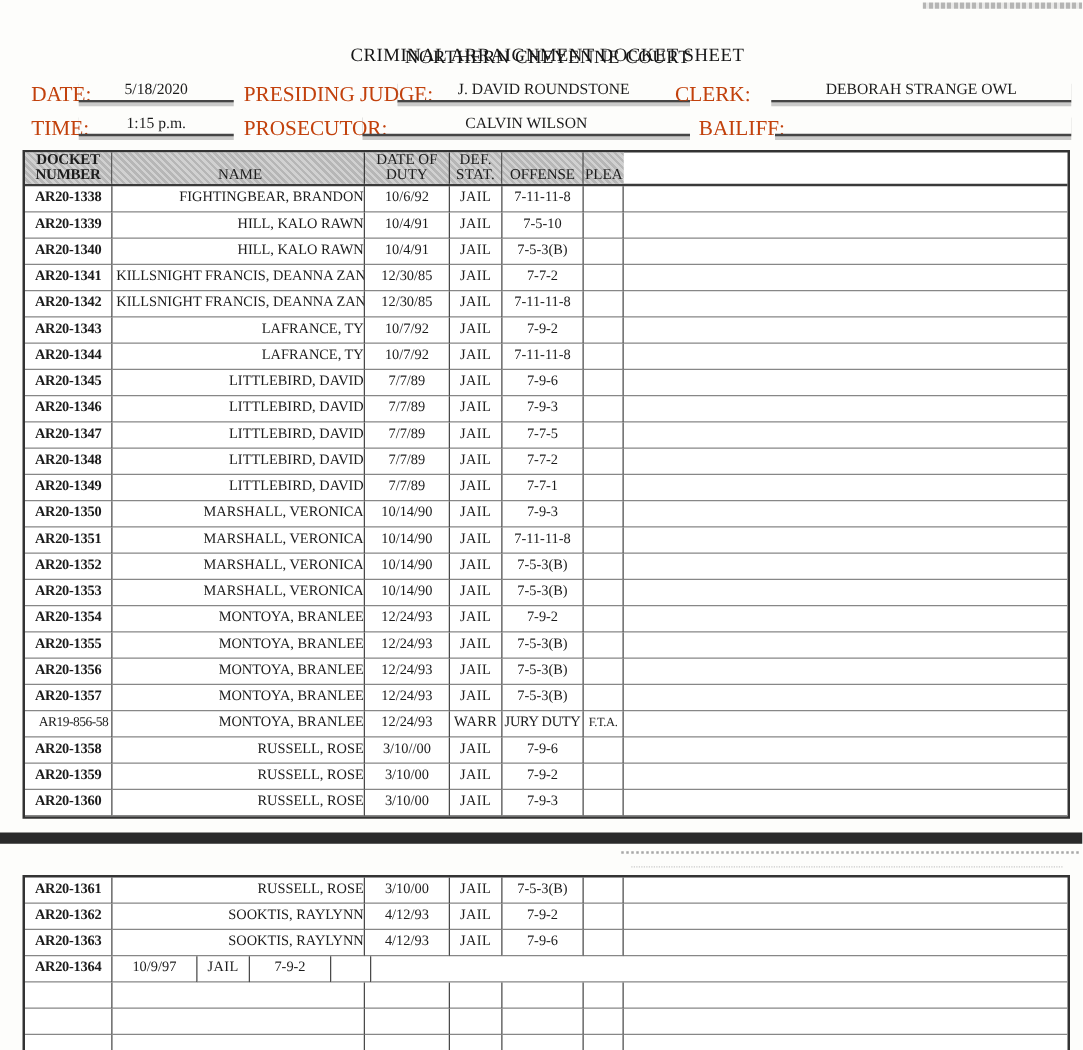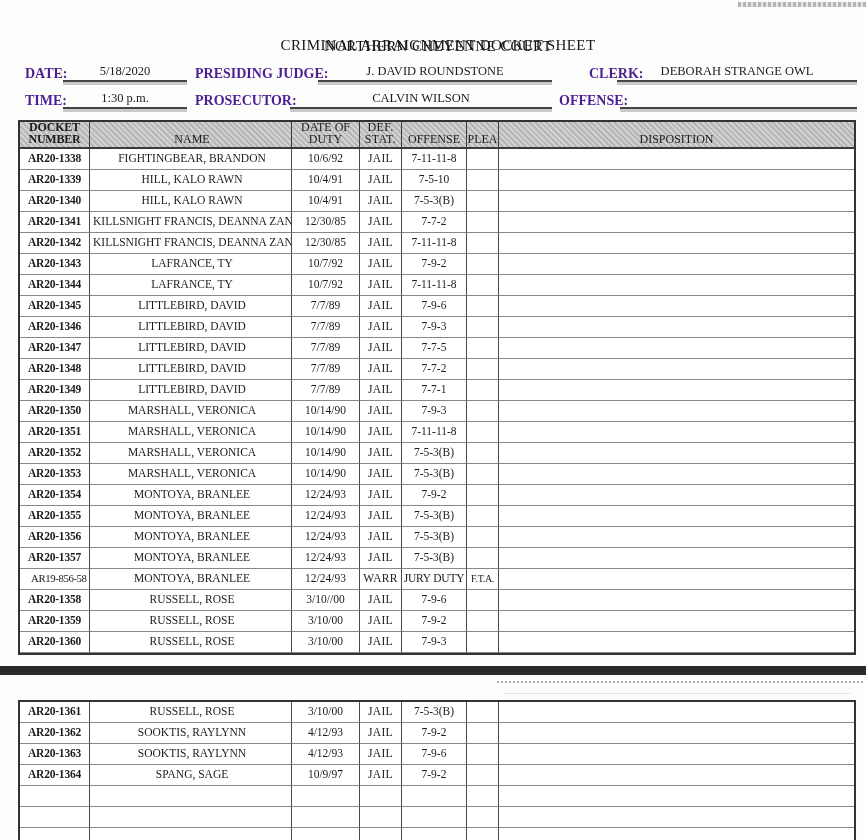--- a/index.html
+++ b/index.html
@@ -7,42 +7,42 @@
     width:866px;height:840px;position:relative;overflow:hidden;
     background:#fdfdfb;color:#1b1b1b;
     font-family:"Liberation Serif", serif;
   }
   .scan-smudge{position:absolute;top:2px;right:0;width:128px;height:5px;
     background:repeating-linear-gradient(90deg,#7a7a7a 0 3px,#d8d8d8 3px 5px);opacity:.55;}
   .title{position:absolute;left:10px;width:856px;text-align:center;
     font-size:15px;letter-spacing:.4px;color:#161616;}
   .title1{top:18px;margin-top:20px;}
   .title2{top:37px;}
-  .flabel{position:absolute;font-size:14px;color:#4c1d95;white-space:nowrap;font-weight:bold;}
+  .flabel{position:absolute;font-size:17px;color:#c2410c;white-space:nowrap;}
   .uline{position:absolute;height:16px;text-align:center;font-size:12.5px;
     border-bottom:2px solid #454545;box-shadow:0 3px 0 rgba(140,140,140,.45);
     white-space:nowrap;overflow:hidden;}
   
   .sheet{position:absolute;left:18px;width:838px;border:2px solid #333;background:#fff;box-sizing:border-box;}
   .sheet1{top:120px;}
   .sheet2{top:700px;}
   .trow{display:flex;height:21px;box-sizing:border-box;}
   .trow .cell{box-sizing:border-box;border-right:1px solid #4a4a4a;border-bottom:1.5px solid #878787;
     font-size:11.5px;line-height:19px;white-space:nowrap;overflow:hidden;}
   .trow .cell:last-child{border-right:none;}
   .hrow{display:flex;height:27px;box-sizing:border-box;border-bottom:2px solid #3a3a3a;}
   .hrow .cell{box-sizing:border-box;border-right:1px solid #3a3a3a;
     background:#c4c4c4;
     background-image:repeating-linear-gradient(45deg,rgba(255,255,255,.22) 0 2px,rgba(0,0,0,.07) 2px 4px);
     font-size:12px;line-height:12px;color:#1c1c1c;
     display:flex;flex-direction:column;justify-content:flex-end;align-items:center;
     padding-bottom:2px;overflow:hidden;white-space:nowrap;}
   .hrow .cell:last-child{border-right:none;}
   .c-docket{width:70px;text-align:center;font-weight:bold;letter-spacing:-.2px;}
-  .c-name{width:202px;padding-left:3px;text-align:center;}
+  .c-name{width:202px;padding-left:3px;text-align:right;}
   .c-dob{width:68px;text-align:center;font-size:11px;}
   .c-stat{width:42px;text-align:center;font-size:11px;letter-spacing:.3px;}
   .c-off{width:65px;text-align:center;font-size:11px;}
   .c-plea{width:32px;text-align:center;}
   .c-disp{flex:1;text-align:center;}
   .plain-docket .c-docket{font-weight:normal;font-size:10.8px;letter-spacing:-.4px;text-align:left;padding-left:11px;}
   .plain-docket .c-plea{font-size:10px;letter-spacing:-.3px;line-height:20px;}
   .plain-docket .c-off{letter-spacing:-.2px;}
   .hdr2{display:block;}
   .divider-bar{position:absolute;left:0;top:666px;width:866px;height:9px;background:#2a2a2a;}
@@ -54,28 +54,28 @@
 
 <div class="scan-smudge"></div>
 
 <div class="title title1">NORTHERN CHEYENNE COURT</div>
 <div class="title title2">CRIMINAL ARRAIGNMENT DOCKET SHEET</div>
 
 <span class="flabel" style="left:25px;top:66px;">DATE:</span>
 <span class="uline" style="left:63px;top:64px;width:124px;">5/18/2020</span>
 <span class="flabel" style="left:195px;top:66px;">PRESIDING JUDGE:</span>
 <span class="uline" style="left:318px;top:64px;width:234px;">J. DAVID ROUNDSTONE</span>
-<span class="flabel" style="left:589px;top:66px;">CLERK:</span>
+<span class="flabel" style="left:540px;top:66px;">CLERK:</span>
 <span class="uline" style="left:617px;top:64px;width:240px;">DEBORAH STRANGE OWL</span>
 
 <span class="flabel" style="left:25px;top:93px;">TIME:</span>
-<span class="uline" style="left:63px;top:91px;width:124px;">1:30 p.m.</span>
+<span class="uline" style="left:63px;top:91px;width:124px;">1:15 p.m.</span>
 <span class="flabel" style="left:195px;top:93px;">PROSECUTOR:</span>
 <span class="uline" style="left:290px;top:91px;width:262px;">CALVIN WILSON</span>
-<span class="flabel" style="left:559px;top:93px;">OFFENSE:</span>
+<span class="flabel" style="left:559px;top:93px;">BAILIFF:</span>
 <span class="uline" style="left:620px;top:91px;width:237px;"></span>
 
 <div class="sheet sheet1">
   <div class="hrow">
     <div class="cell c-docket">
       <span class="hdr2">DOCKET</span>
       <span class="hdr2">NUMBER</span>
     </div>
     <div class="cell c-name">
       <span class="hdr2">NAME</span>
@@ -86,23 +86,20 @@
     </div>
     <div class="cell c-stat">
       <span class="hdr2">DEF.</span>
       <span class="hdr2">STAT.</span>
     </div>
     <div class="cell c-off">
       <span class="hdr2">OFFENSE</span>
     </div>
     <div class="cell c-plea">
       <span class="hdr2">PLEA</span>
-    </div>
-    <div class="cell c-disp">
-      <span class="hdr2">DISPOSITION</span>
     </div>
   </div>
   <div>
 
       <div class="trow">
         <div class="cell c-docket">AR20-1338</div>
         <div class="cell c-name">FIGHTINGBEAR, BRANDON</div>
         <div class="cell c-dob">10/6/92</div>
         <div class="cell c-stat">JAIL</div>
         <div class="cell c-off">7-11-11-8</div>
@@ -374,21 +371,20 @@
         <div class="cell c-name">SOOKTIS, RAYLYNN</div>
         <div class="cell c-dob">4/12/93</div>
         <div class="cell c-stat">JAIL</div>
         <div class="cell c-off">7-9-6</div>
         <div class="cell c-plea"></div>
         <div class="cell c-disp"></div>
       </div>
 
       <div class="trow">
         <div class="cell c-docket">AR20-1364</div>
-        <div class="cell c-name">SPANG, SAGE</div>
         <div class="cell c-dob">10/9/97</div>
         <div class="cell c-stat">JAIL</div>
         <div class="cell c-off">7-9-2</div>
         <div class="cell c-plea"></div>
         <div class="cell c-disp"></div>
       </div>
 
       <div class="trow">
         <div class="cell c-docket"></div>
         <div class="cell c-name"></div>

